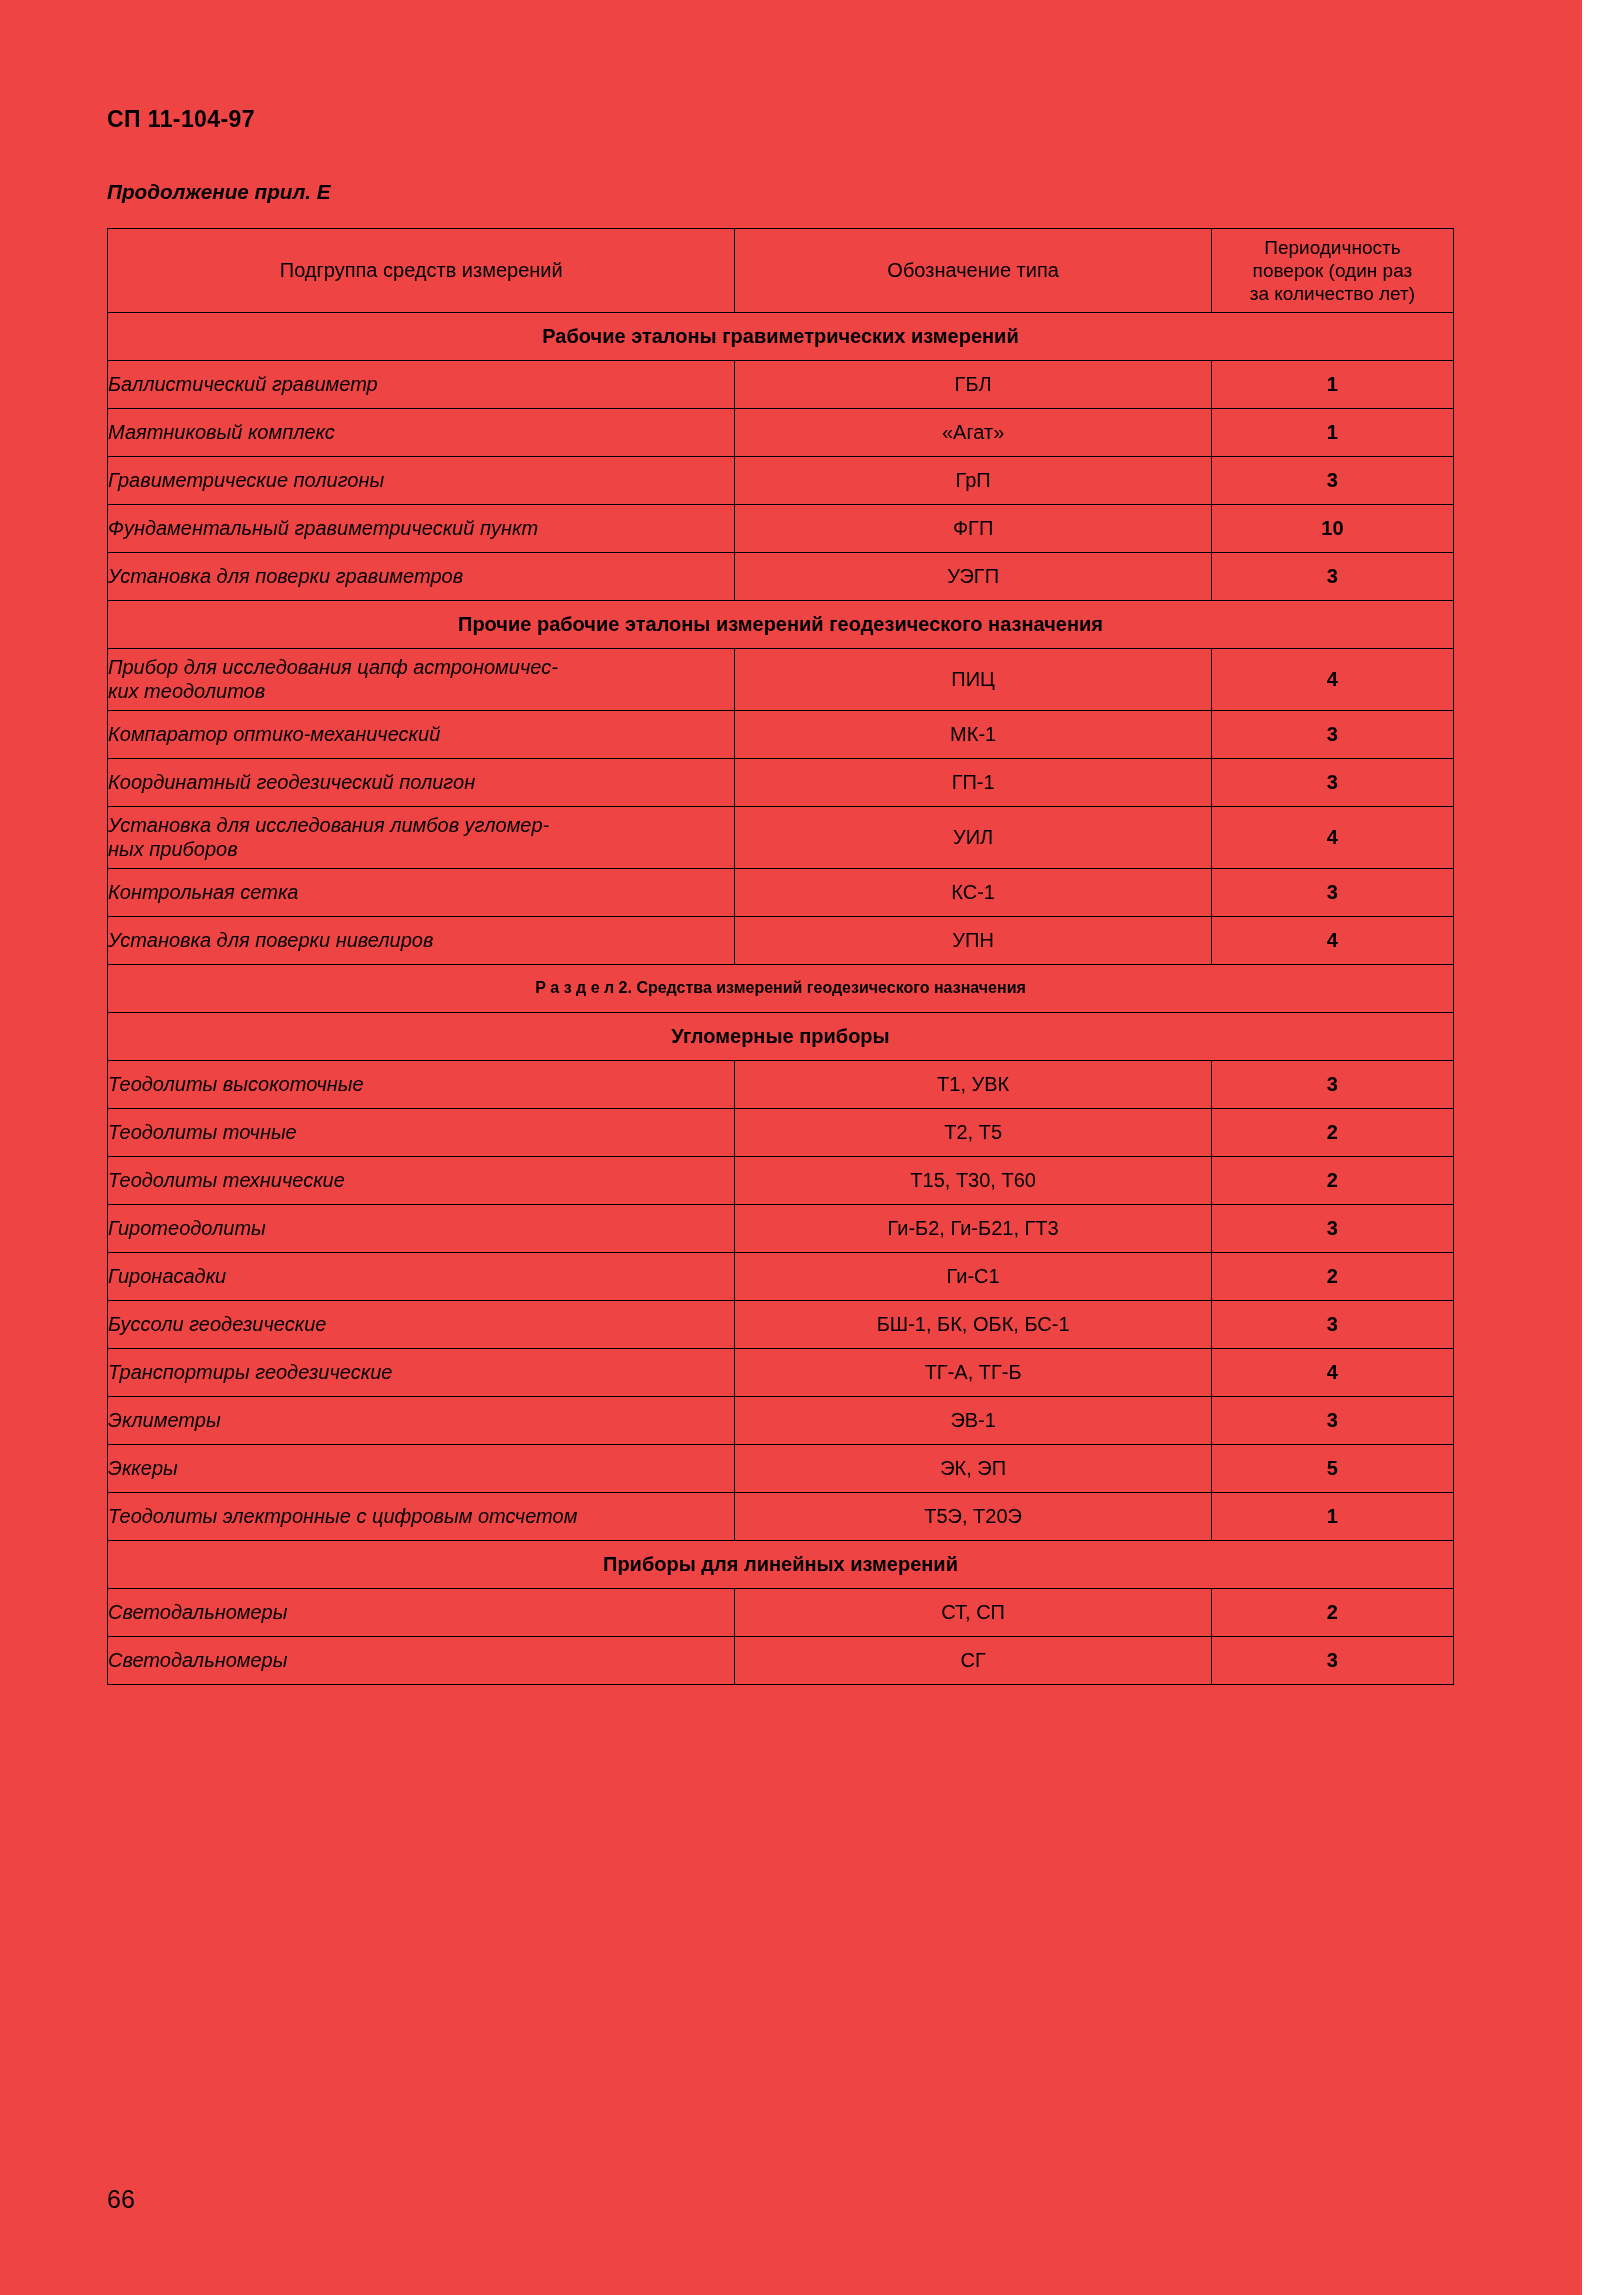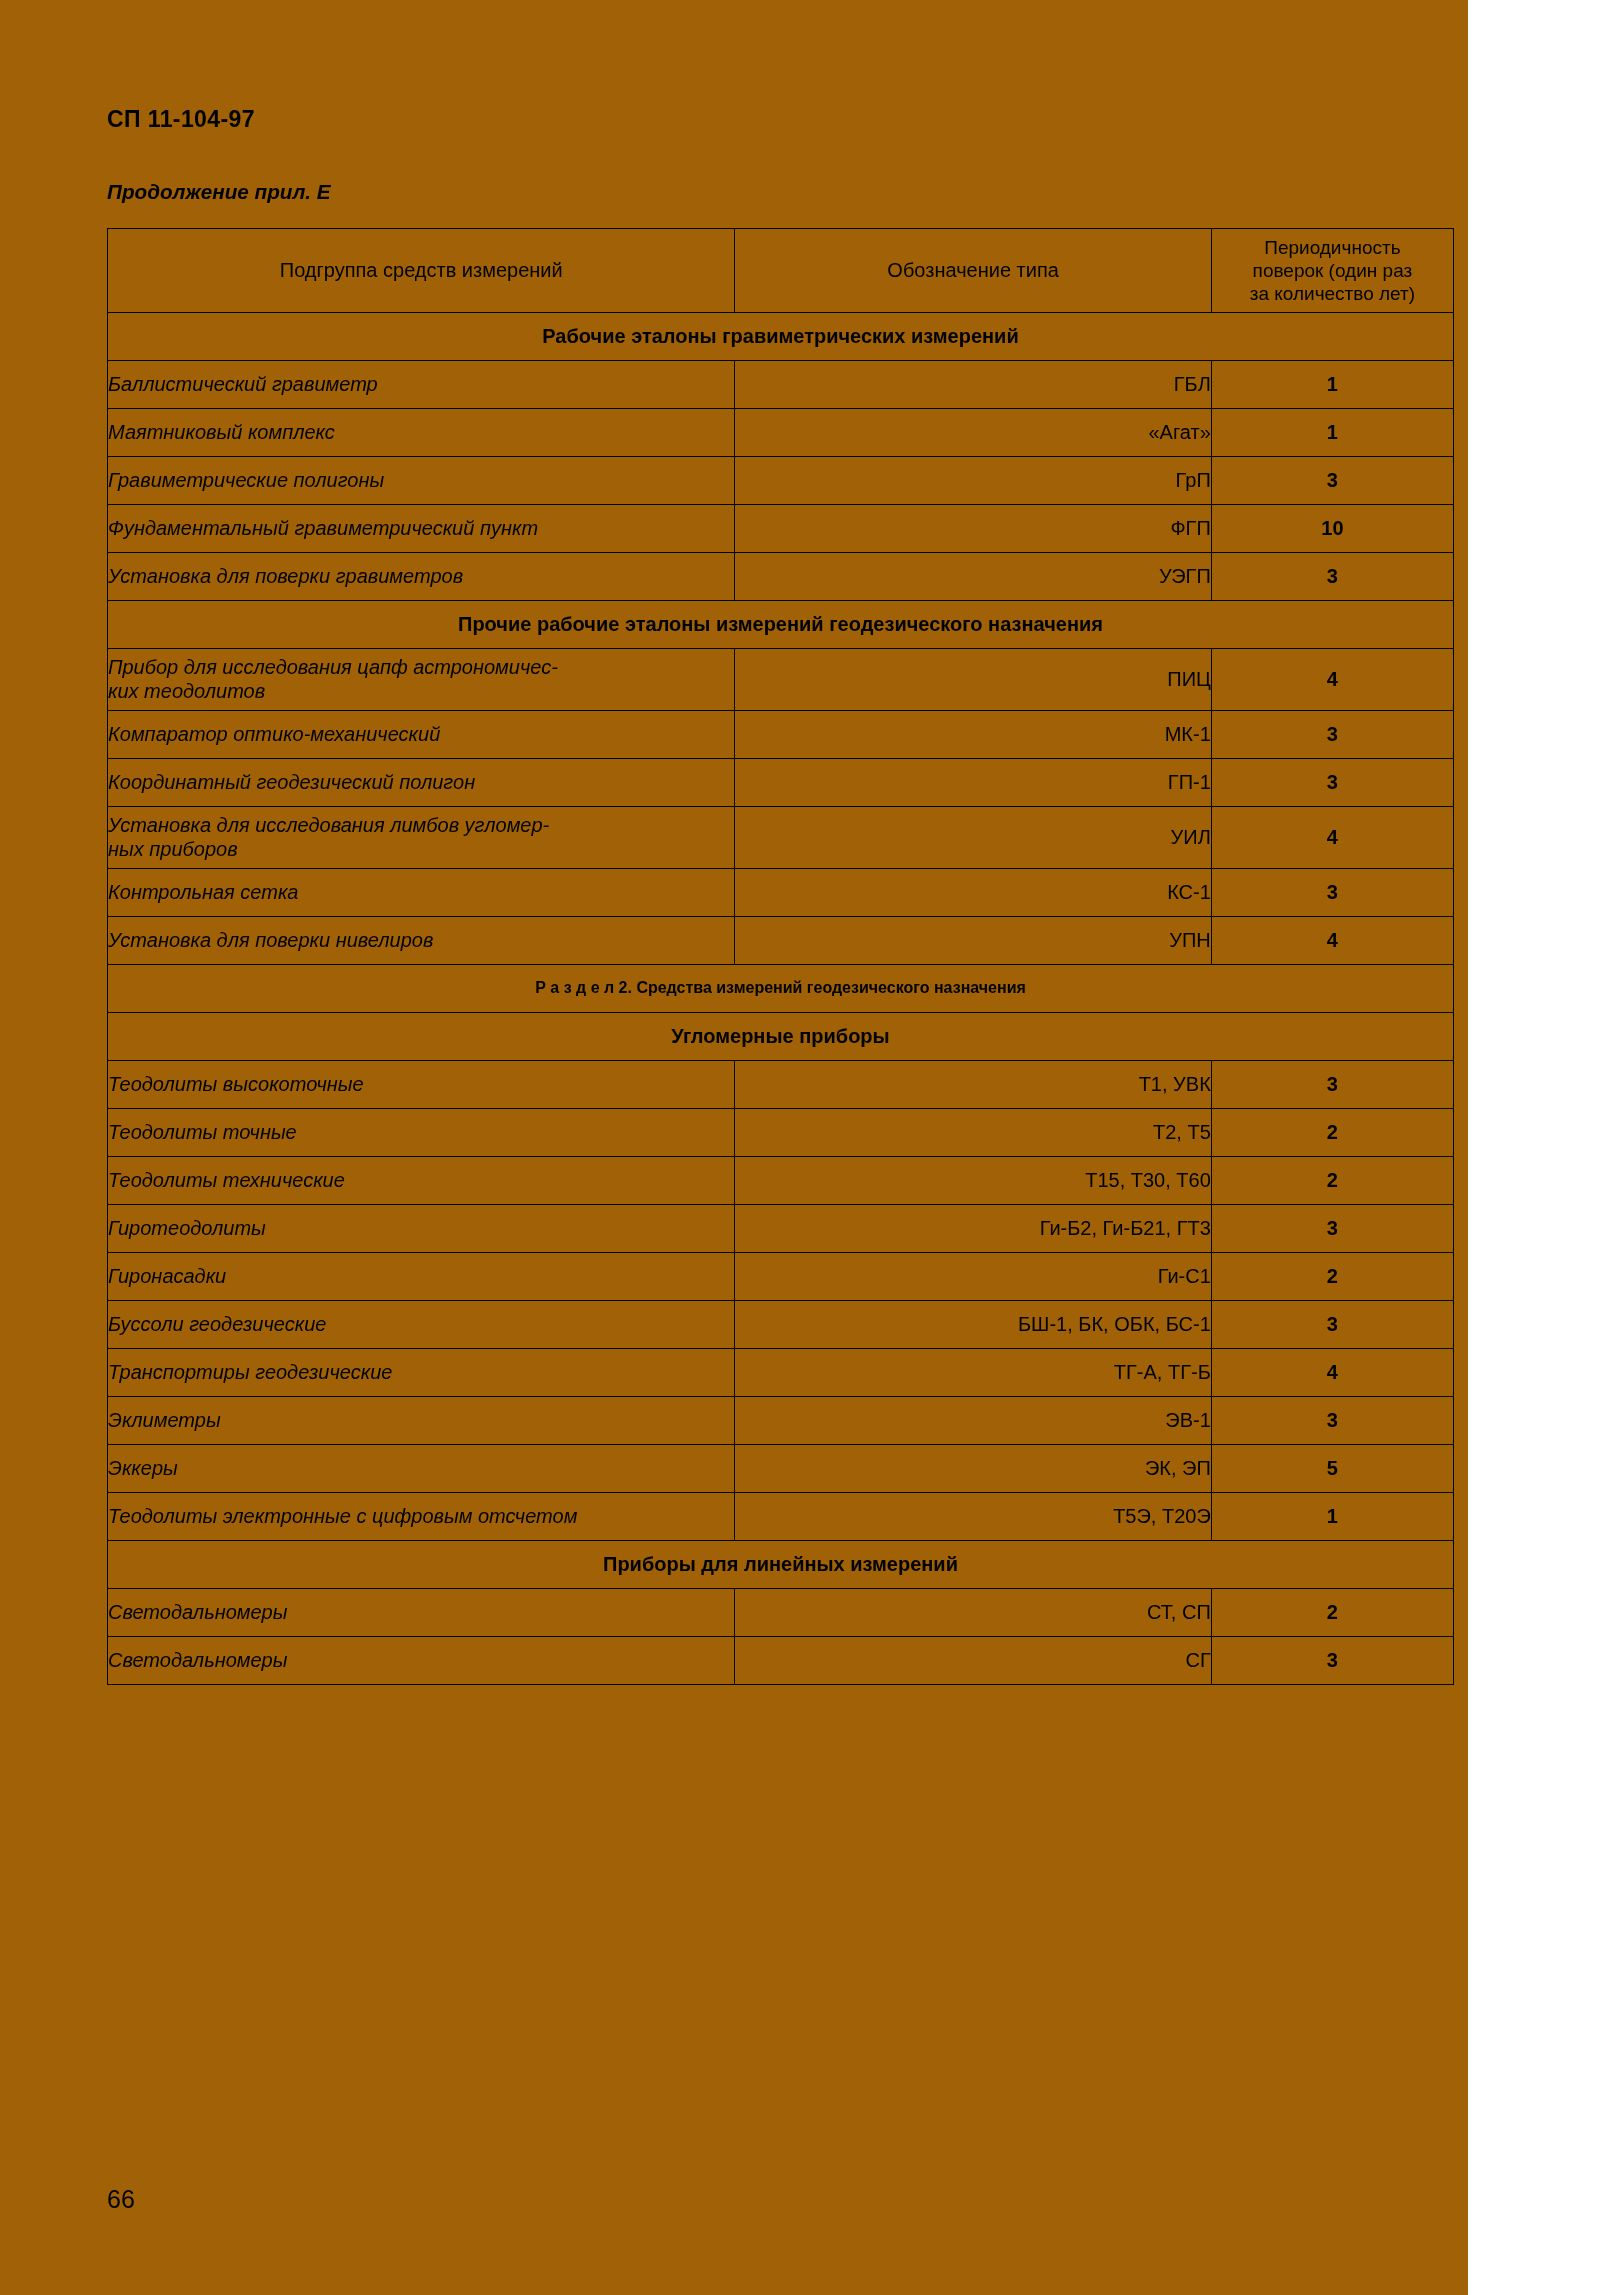--- a/index.html
+++ b/index.html
@@ -11,23 +11,23 @@
     width: 1605px;
     height: 2295px;
     font-family: "Liberation Sans", sans-serif;
     color: #000000;
     position: relative;
     overflow: hidden;
   }
   .page {
     position: absolute;
     left: 0; top: 0;
-    width: 1468px;
+    width: 1582px;
     height: 2295px;
-    background: #a16207;
+    background: #ef4444;
   }
   .doc-code {
     position: absolute;
     left: 107px;
     top: 106px;
     font-size: 23px;
     font-weight: bold;
     letter-spacing: 0.4px;
   }
   .cont-note {
@@ -77,21 +77,21 @@
   }
 
   td.name {
     text-align: left;
     padding: 6.1px 7.7px 6.1px 9.2px;
     height: 47px;
     font-style: italic;
   }
   td.name.two-line { height: 61px; }
   td.type {
-    text-align: right;
+    text-align: center;
     padding: 6.1px 7.7px 6.1px 10.7px;
   }
   td.num {
     text-align: center;
     font-weight: bold;
   }
   .pagenum {
     position: absolute;
     left: 107px;
     top: 2185px;

